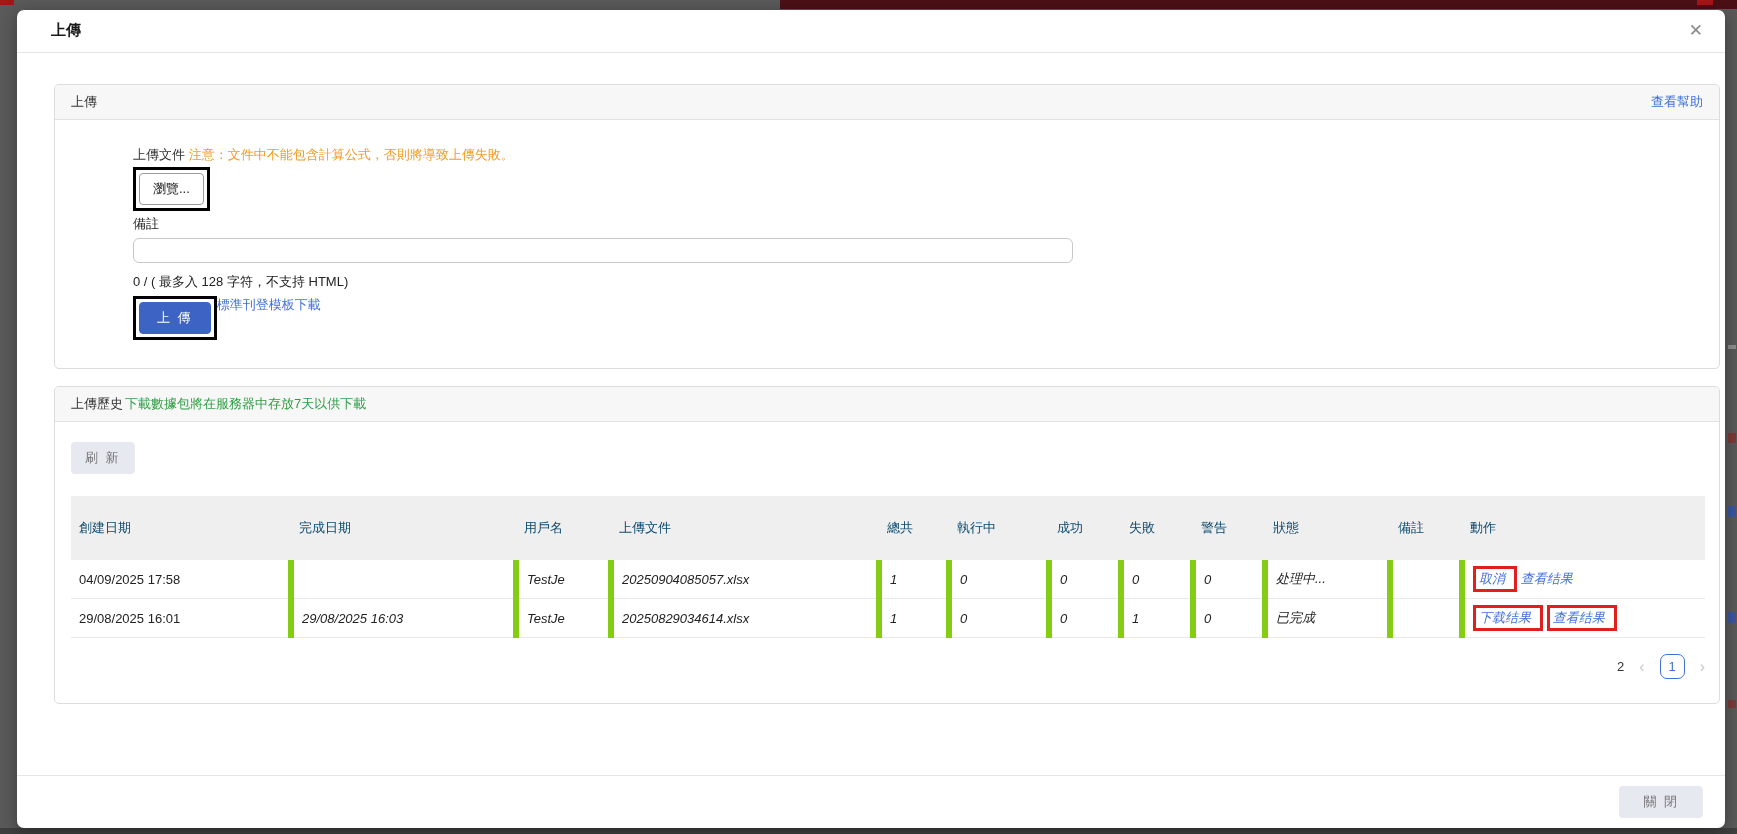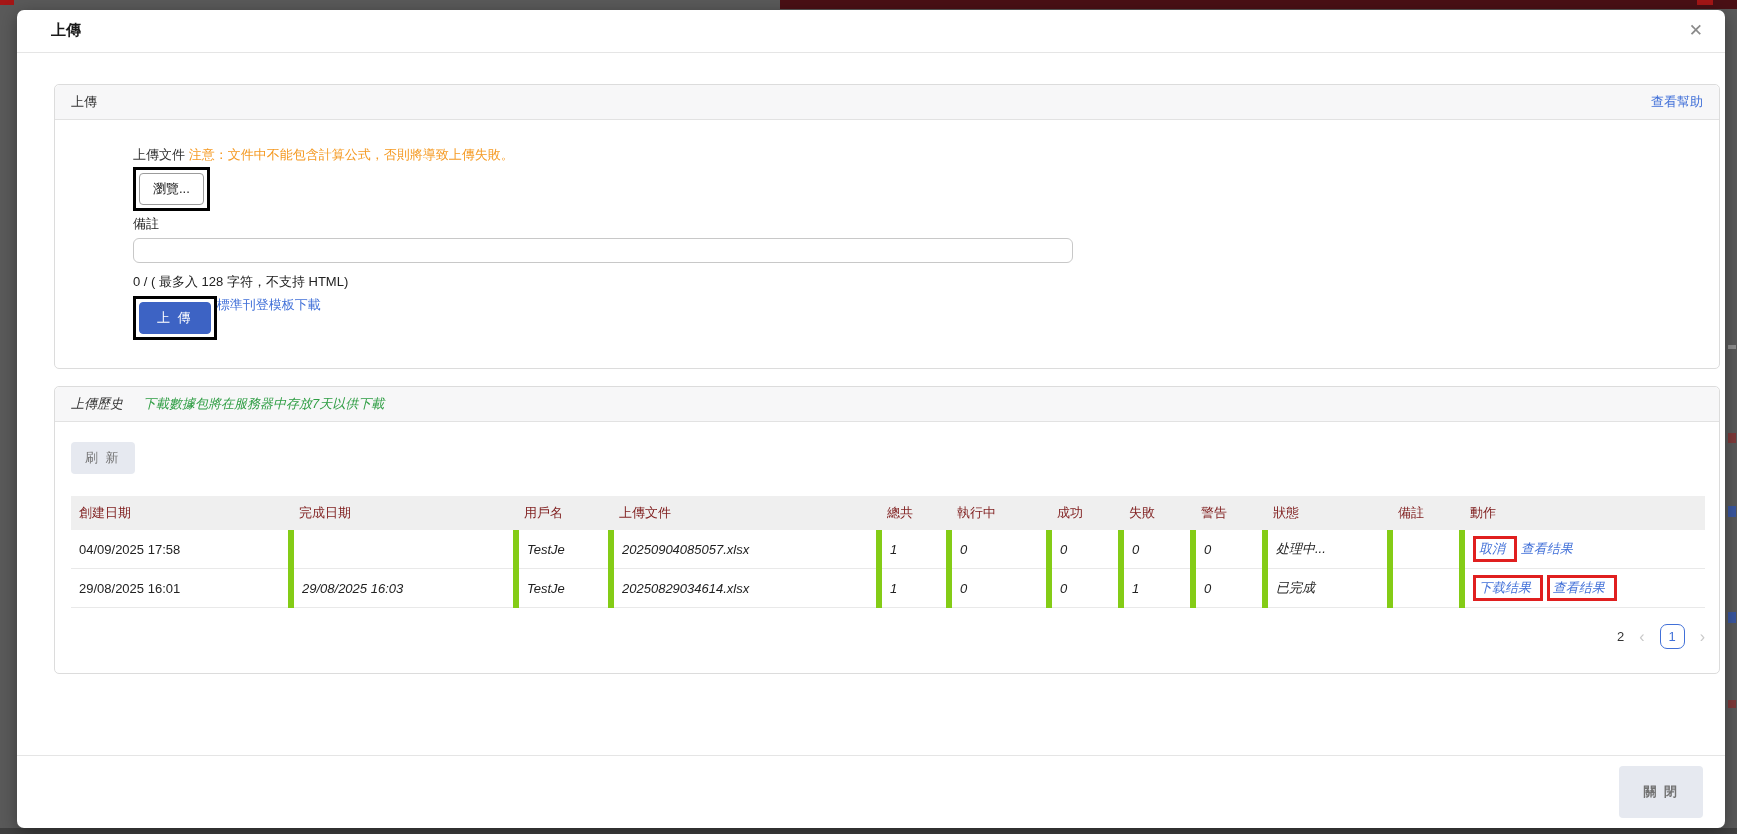--- a/index.html
+++ b/index.html
@@ -37,21 +37,21 @@
     display:flex; justify-content:flex-end;
   }
 
   
   .panel { border:1px solid #dcdcdc; border-radius:5px; margin-left:17px; width:1666px; background:#fff; }
   .panel-head {
     background:#f7f7f8; border-bottom:1px solid #e2e2e2;
     border-radius:5px 5px 0 0;
     padding:8px 16px; display:flex; align-items:center; justify-content:space-between;
   }
-  .panel-head-left { display:flex; align-items:center; gap:20px;font-style:italic; }
+  .panel-head-left { display:flex; align-items:center; gap:2px; }
 
   .panel1 { margin-top:31px; }
   .panel1-body { padding:26px 16px 28px 78px; }
 
   .text-orange { color:#f59a23; }
   .text-red { color:#d9342a; }
   .text-green { color:#2f9e44; }
   a.link { color:#4170d8; text-decoration:none; cursor:pointer; }
 
   .red-annot { display:inline-block; border:3px solid #000000; padding:3px; margin-top:3px; }
@@ -83,22 +83,22 @@
   }
   .char-hint { margin-top:10px; color:#222; }
   .upload-row { margin-top:5px; display:flex; align-items:flex-start; }
 
   .panel2 { margin-top:17px; }
   .panel2-body { padding:20px 16px 24px 16px; }
 
   
   table.hist { border-collapse:collapse; table-layout:fixed; width:1634px; margin-top:22px; font-size:13px; }
   table.hist th {
-    background:#efefef; font-weight:normal; text-align:left; color:#7f1d1d;
-    padding:8px 8px; height:31px;
+    background:#efefef; font-weight:normal; text-align:left; color:#0c4a6e;
+    padding:23px 8px; height:31px;
   }
   table.hist td {
     padding:6px 8px; height:30px; border-bottom:1px solid #e9e9e9; color:#222;
     white-space:nowrap; overflow:hidden;
   }
   table.hist td + td { border-left:6px solid #84cc16;font-style:italic; }
   td.actions a { margin-right:6px; }
 
   .pagination {
     margin-top:16px; width:1634px;
@@ -243,16 +243,16 @@
           <span class="page-arrow">‹</span>
           <span class="page-current">1</span>
           <span class="page-arrow">›</span>
         </div>
       </div>
     </div>
 
   </div>
 
   <div class="modal-footer">
-    <button class="btn-gray" style="padding:17px 24px;font-weight:bold;">關 閉</button>
+    <button class="btn-gray" style="padding:7px 24px;">關 閉</button>
   </div>
 
 </div>
 
 </body></html>

